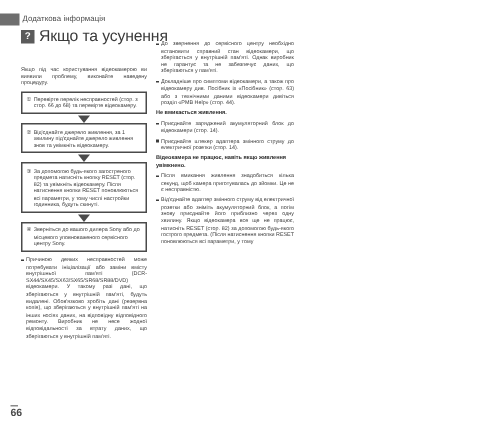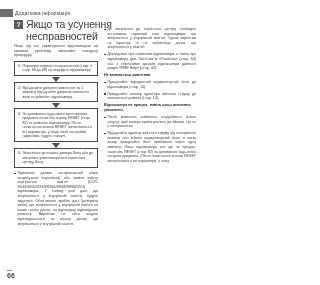--- a/index.html
+++ b/index.html
@@ -100,21 +100,20 @@
   <div class="hdr">
     <div class="hdr-band"></div>
     <div class="hdr-txt">Додаткова інформація</div>
   </div>
 
   <div class="title-wrap">
     <div class="title-row">
       <div class="t-icon">?</div>
       <div class="t-text">
         <div>Якщо та усунення</div>
-        <div>несправностей</div>
       </div>
     </div>
   </div>
 
   <div class="col-l">
 
     <p class="p">Якщо під час користування відеокамерою ви виявили проблему, виконайте наведену процедуру.</p>
 
     <div class="flowbox">
       <div class="flow-line">

